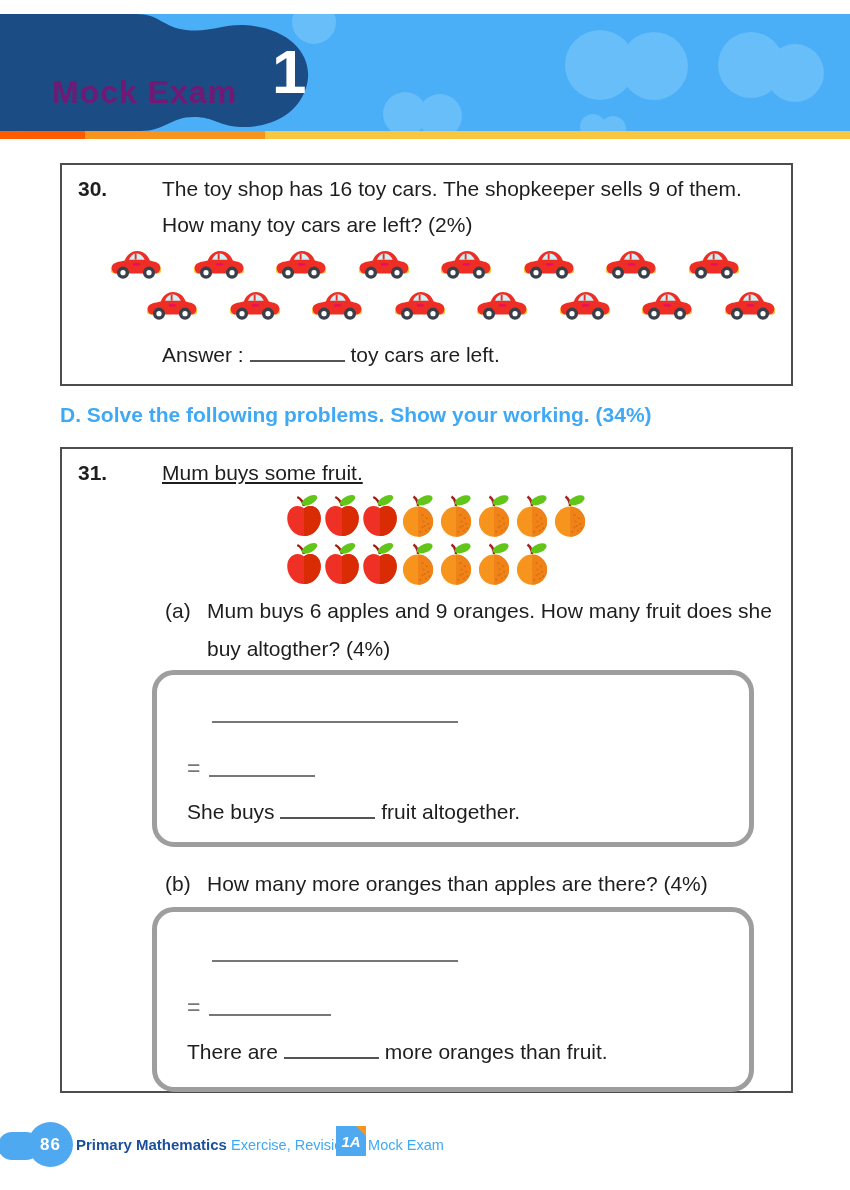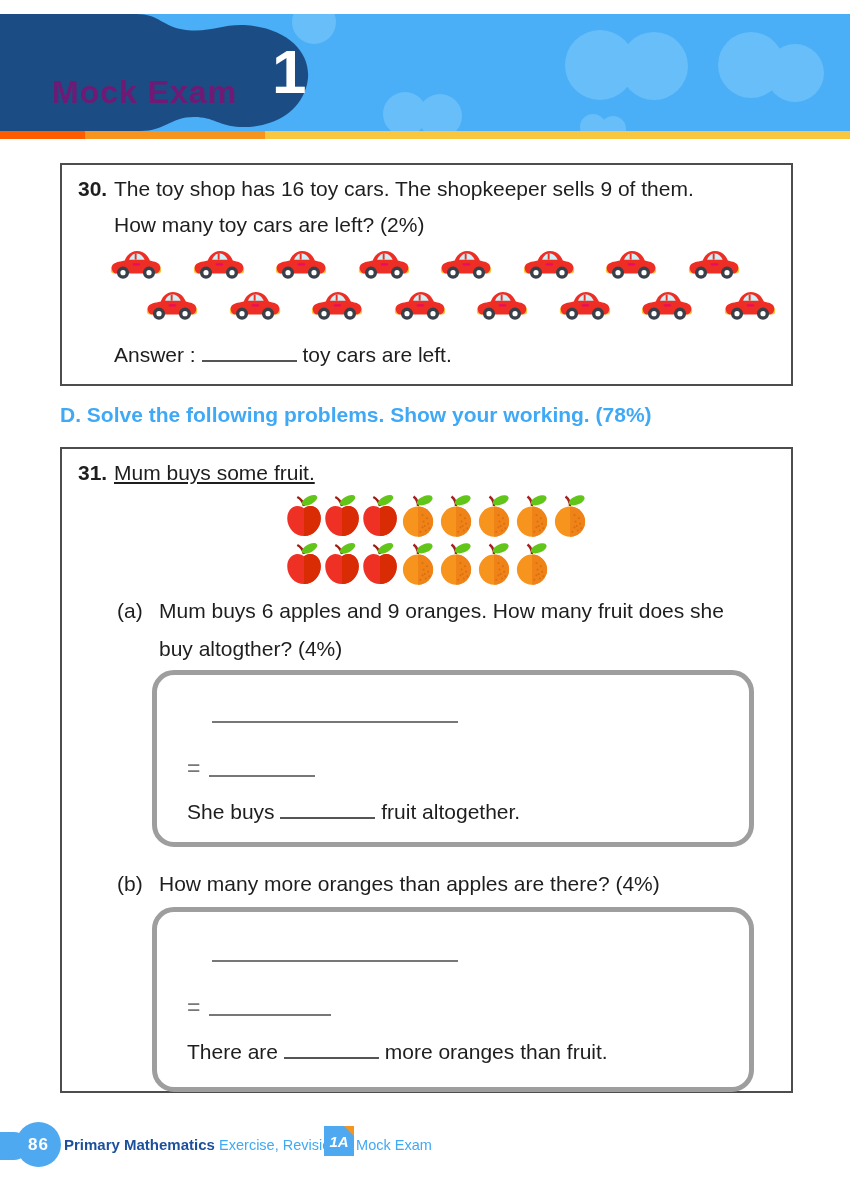--- a/index.html
+++ b/index.html
@@ -13,37 +13,37 @@
   .header-title { position:absolute; left:52px; top:60px; font-size:32px; font-weight:bold; color:#701a75; letter-spacing:1px; }
   .header-number { position:absolute; left:272px; top:22px; font-size:62px; font-weight:bold; color:#fff; }
   .header-stripe { position:absolute; left:0; top:131px; width:850px; height:8px;
       background:linear-gradient(90deg,#FF5C00 0px,#FF5C00 85px,#F7941D 85px,#F7941D 265px,#F8C63F 265px,#F8C63F 100%); }
 
   
   .qbox { position:absolute; background:#fff; border:2px solid #4d4d4d; }
   .qbox30 { left:60px; top:163px; width:733px; height:223px; }
   .qbox31 { left:60px; top:447px; width:733px; height:646px; }
   .qnum { position:absolute; font-size:21px; font-weight:bold; }
-  .qtext { position:absolute; font-size:21px; }
+  .qtext { position:absolute; font-size:21px;margin-left:48px; }
   .icon-row { position:absolute; display:flex; justify-content:space-between; align-items:flex-end; }
   .icon-row .icon { display:inline-block; line-height:0; }
 
   .blank { display:inline-block; border-bottom:2px solid #555; height:1px; vertical-align:baseline; }
 
   
   .section-heading { position:absolute; left:60px; top:403px; font-size:21px; font-weight:bold; color:#3FA9F5; }
 
   
   .workbox { position:absolute; border:5px solid #9e9e9e; border-radius:22px; background:#fff; }
   .workline { position:absolute; border-bottom:2px solid #777; height:1px; }
   .equals { position:absolute; font-size:23px; color:#777; }
   .sentence { position:absolute; font-size:21px; color:#1e1e1e; white-space:nowrap;text-align:right; }
 
   
-  .footer { position:absolute; left:4px; top:1118px; width:693px; height:52px; }
+  .footer { position:absolute; left:16px; top:1118px; width:693px; height:52px; }
   .footer-blob-left { position:absolute; left:-18px; top:14px; width:42px; height:28px; background:#4FA9F0; border-radius:14px; }
   .footer-circle { position:absolute; left:12px; top:4px; width:45px; height:45px; background:#4FA9F0; border-radius:50%;
       display:flex; align-items:center; justify-content:center; color:#fff; font-weight:bold; font-size:17px; letter-spacing:1px; }
   .footer-series { position:absolute; left:60px; top:18px; font-size:15px; font-weight:bold; color:#1C4F9C; white-space:nowrap; }
   .footer-sub { font-weight:normal; color:#3FA9F5; font-size:14.5px; }
   .level-badge { position:absolute; left:320px; top:8px; width:30px; height:30px; background:#4FA9F0;
       display:flex; align-items:center; justify-content:center; color:#fff; font-weight:bold; font-size:15px; font-style:italic; }
   .level-badge .fold { position:absolute; right:0; top:0; width:0; height:0; border-left:10px solid transparent; border-top:10px solid #F7941D; }
 </style>
 </head>
@@ -292,21 +292,21 @@
     </svg></span>
       </div>
 
     <div class="qtext" style="left:52px; top:178px;">
       <span>Answer :</span>
       <span class="blank" style="width:95px;"></span>
       <span>toy cars are left.</span>
     </div>
   </div>
 
-  <div class="section-heading">D. Solve the following problems. Show your working. (78%)</div>
+  <div class="section-heading">D. Solve the following problems. Show your working. (34%)</div>
 
   <div class="qbox qbox31">
     <div class="qnum" style="left:16px; top:12px;">31.</div>
     <div class="qtext" style="left:52px; top:12px;text-decoration:underline;">Mum buys some fruit.</div>
 
     <div class="icon-row" style="left:223px; top:44px; width:304px;">
         <span class="icon">
     <svg width="38" height="46" viewBox="0 0 34 40">
       <path d="M17 11 C16 7 14 4.5 11 3" stroke="#9B1C10" stroke-width="2.2" fill="none"></path>
       <ellipse cx="22" cy="6" rx="7.5" ry="3.6" transform="rotate(-28 22 6)" fill="#62C51A"></ellipse>

